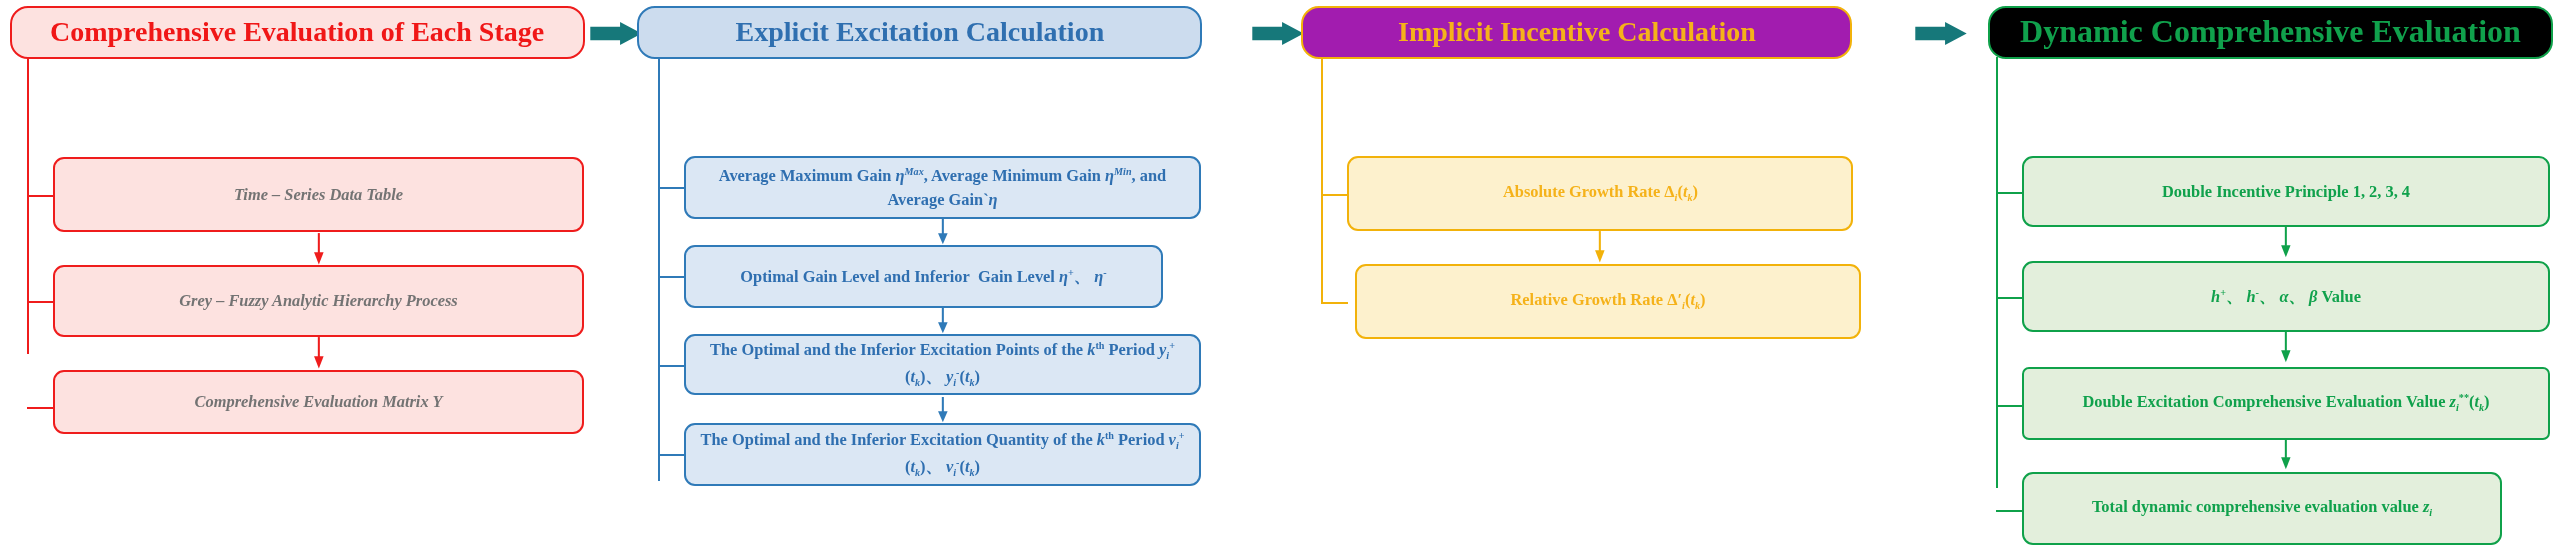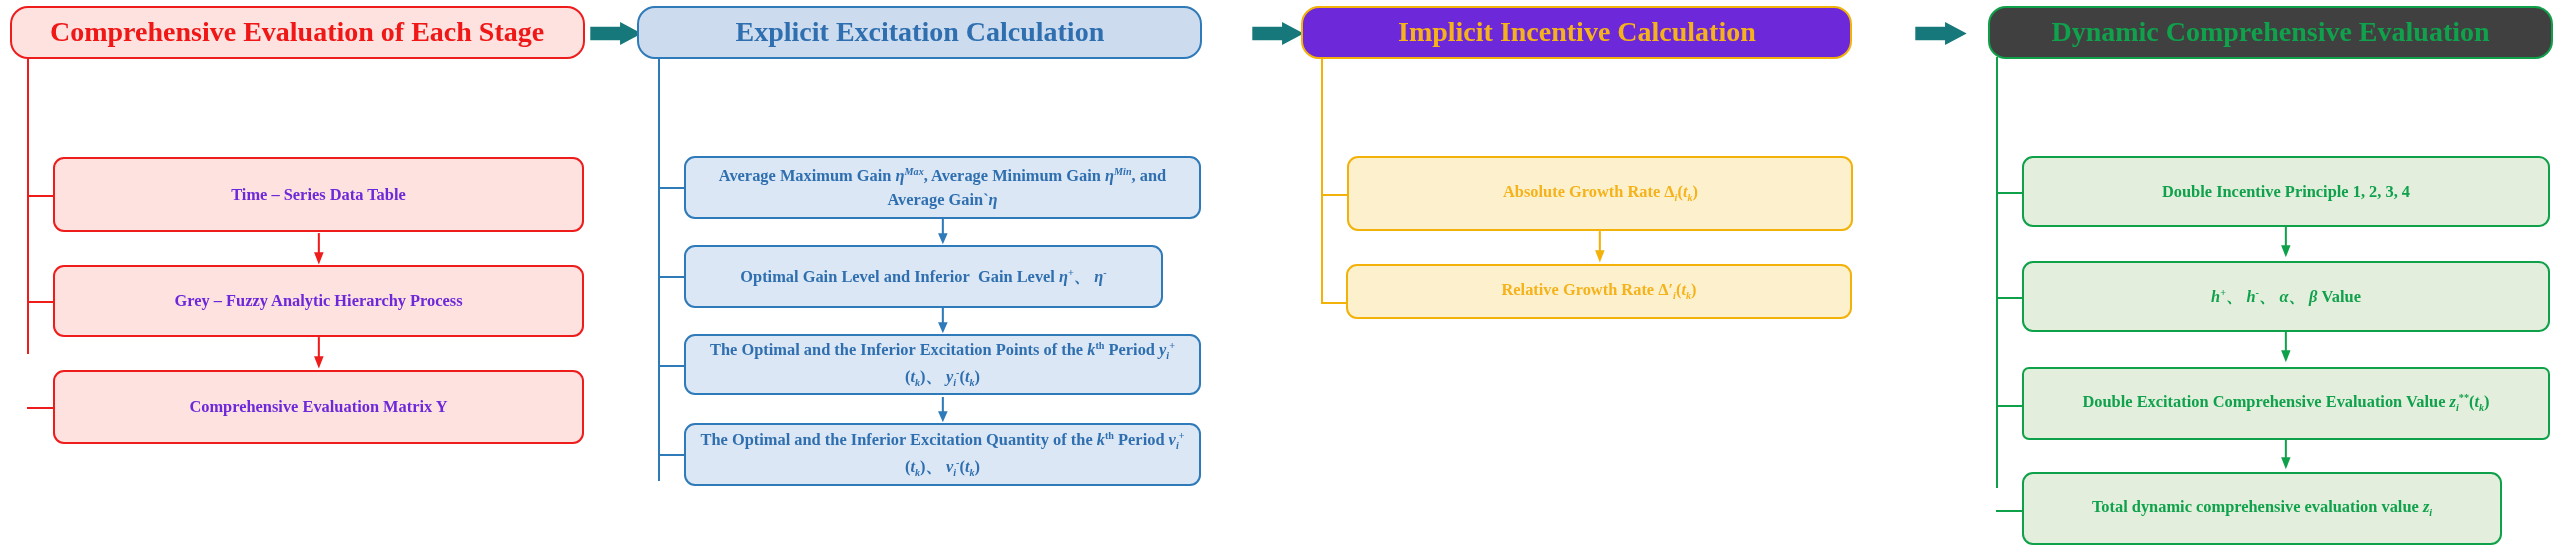--- a/index.html
+++ b/index.html
@@ -44,27 +44,27 @@
     border:2.7px solid #ef1c1c;background:#fde2e0;color:#f01717;
     font-size:28px;
   }
   #hdr-explicit{
     left:1.4px;width:565px;height:53px;
     border:2.7px solid #2f7ab8;background:#ccdcee;color:#2f6fb0;
     font-size:28px;
   }
   #hdr-implicit{
     left:1.4px;width:551px;height:53px;
-    border:2.7px solid #f2b20a;background:#6d28d9;color:#f5b21a;
+    border:2.7px solid #f2b20a;background:#a21caf;color:#f5b21a;
     font-size:28px;
   }
   #hdr-dynamic{
     left:11px;width:565px;height:53px;
-    border:2.7px solid #0fa14a;background:#404040;color:#10a14c;
-    font-size:28px;
+    border:2.7px solid #0fa14a;background:#000000;color:#10a14c;
+    font-size:32px;
   }
 
   
   .stage-arrow{
     position:absolute;
     top:22px;
     width:52px;height:23px;
   }
   #arrow-1{left:590px;}
   #arrow-2{left:1252px;}
@@ -94,21 +94,21 @@
     border-radius:11px;
     display:flex;
     align-items:center;
     justify-content:center;
     text-align:center;
     line-height:1.45;
     font-size:16.4px;
     font-weight:bold;
     padding:2.7px 11px;
   }
-  .sub-red   { border:2.1px solid #ef1c1c; background:#fde2e0; color:#6d28d9; }
+  .sub-red   { border:2.1px solid #ef1c1c; background:#fde2e0; color:#737373;font-style:italic; }
   .sub-blue  { border:2.1px solid #2f7ab8; background:#dbe7f4; color:#2f6fb0; }
   .sub-gold  { border:2.1px solid #f2b20a; background:#fdf1cd; color:#f5b21a; }
   .sub-green { border:2.1px solid #0fa14a; background:#e3efdc; color:#10a14c; }
 
   .stub-red   { background:#ef1c1c; }
   .stub-blue  { background:#2f7ab8; }
   .stub-gold  { background:#f2b20a; }
   .stub-green { background:#0fa14a; }
 
   
@@ -143,21 +143,21 @@
     <div class="sub-box sub-red" style="left:53px;top:265px;width:531px;height:72px;">Grey – Fuzzy Analytic Hierarchy Process</div>
 
     <div class="down-arrow" style="left:312px;top:337px;height:33px;">
       <svg width="13.7" height="33" viewBox="0 0 20 48">
         <line x1="10" y1="0" x2="10" y2="30" stroke="#ef1c1c" stroke-width="3"></line>
         <polygon points="10,46 3,28 17,28" fill="#ef1c1c"></polygon>
       </svg>
     </div>
 
     <div class="stub stub-red" style="left:27px;top:407px;"></div>
-    <div class="sub-box sub-red" style="left:53px;top:370px;width:531px;height:74px;">Comprehensive Evaluation Matrix Y</div>
+    <div class="sub-box sub-red" style="left:53px;top:370px;width:531px;height:64px;">Comprehensive Evaluation Matrix Y</div>
   </div>
 
   <div class="stage-arrow" id="arrow-1">
     <svg width="52" height="23" viewBox="0 0 76 34">
       <polygon points="0,7 44,7 44,0 76,17 44,34 44,27 0,27" fill="#16787a"></polygon>
     </svg>
   </div>
 
   <div class="col" id="col-explicit">
 
@@ -225,21 +225,21 @@
     </div>
 
     <div class="down-arrow" style="left:293px;top:231px;height:33px;">
       <svg width="13.7" height="33" viewBox="0 0 20 48">
         <line x1="10" y1="0" x2="10" y2="30" stroke="#f2b20a" stroke-width="3"></line>
         <polygon points="10,46 3,28 17,28" fill="#f2b20a"></polygon>
       </svg>
     </div>
 
     <div class="stub stub-gold" style="left:20.5px;top:302px;"></div>
-    <div class="sub-box sub-gold" style="left:46px;top:264px;width:506px;height:55px;">
+    <div class="sub-box sub-gold" style="left:55px;top:264px;width:506px;height:75px;">
       <span>Relative Growth Rate Δ′<i><sub>i</sub></i>(<i>t<sub>k</sub></i>)</span>
     </div>
   </div>
 
   <div class="stage-arrow" id="arrow-3">
     <svg width="52" height="23" viewBox="0 0 76 34">
       <polygon points="0,7 44,7 44,0 76,17 44,34 44,27 0,27" fill="#16787a"></polygon>
     </svg>
   </div>
 

